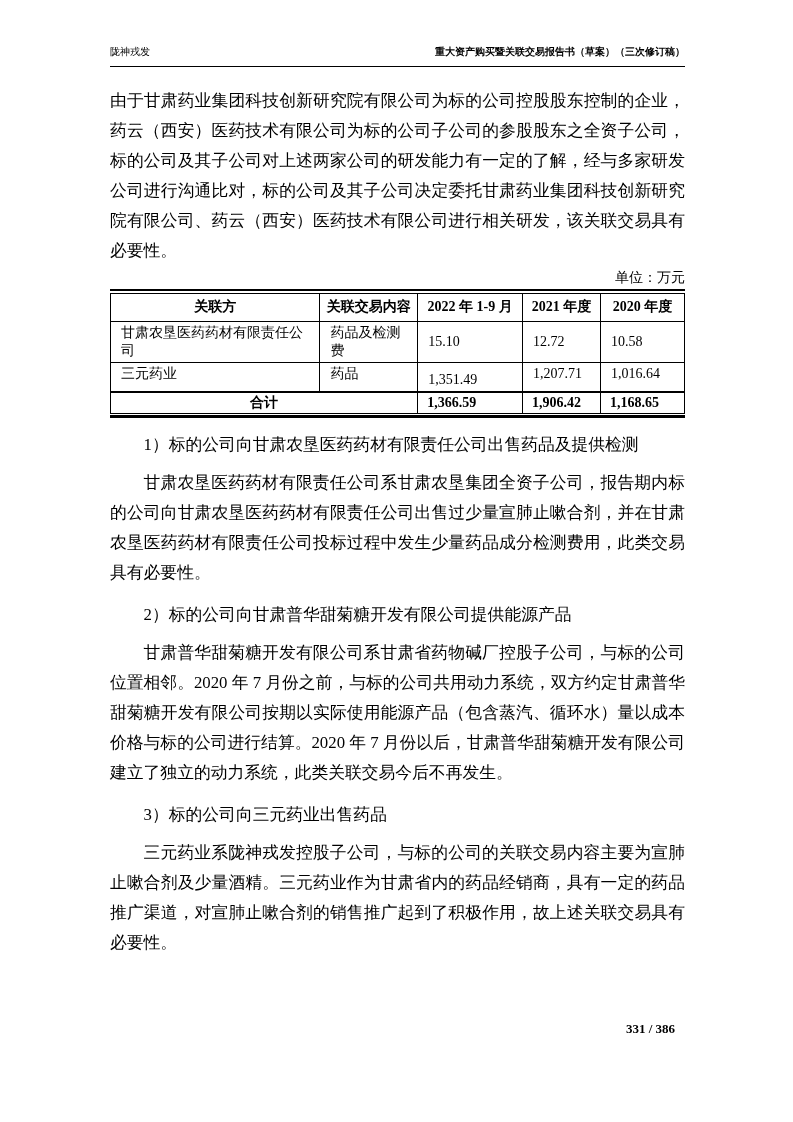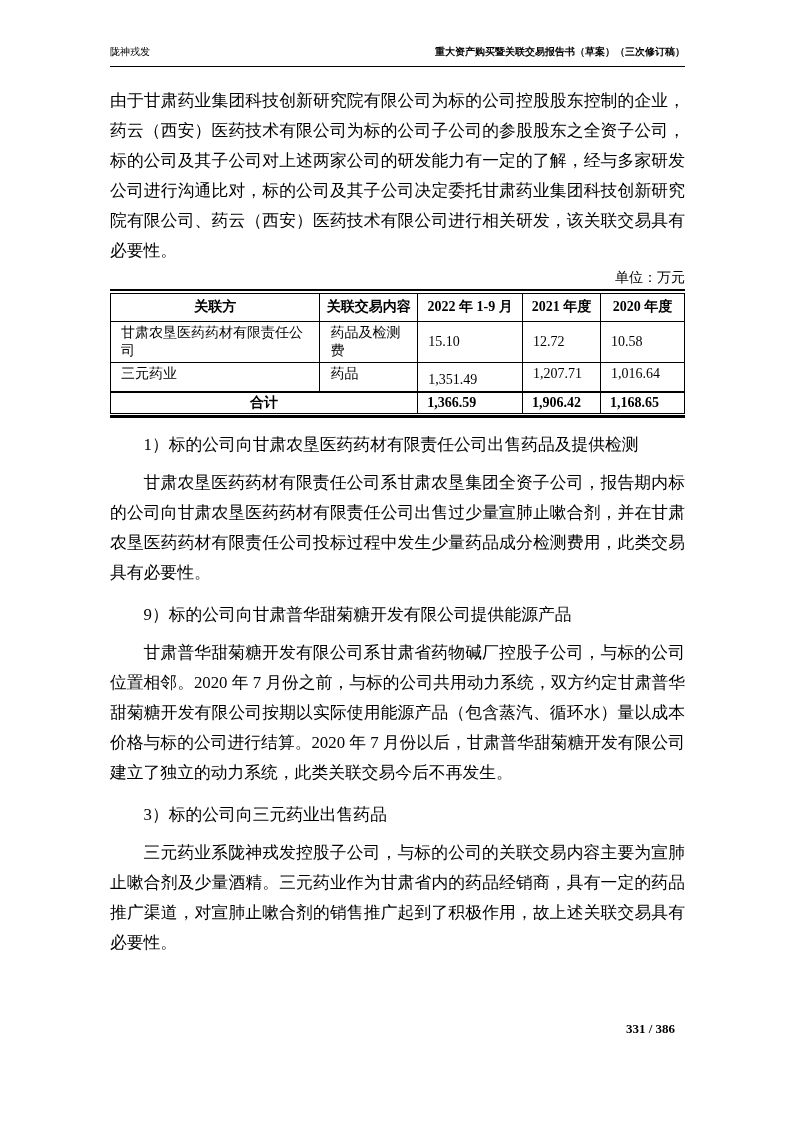--- a/index.html
+++ b/index.html
@@ -141,21 +141,21 @@
             <td class="num">1,168.65</td>
           </tr>
         </tbody>
       </table>
       <div class="double-bottom"></div>
     </div>
 
     <p class="item-heading">1）标的公司向甘肃农垦医药药材有限责任公司出售药品及提供检测</p>
     <p class="item-para">甘肃农垦医药药材有限责任公司系甘肃农垦集团全资子公司，报告期内标的公司向甘肃农垦医药药材有限责任公司出售过少量宣肺止嗽合剂，并在甘肃农垦医药药材有限责任公司投标过程中发生少量药品成分检测费用，此类交易具有必要性。</p>
 
-    <p class="item-heading">9）标的公司向甘肃普华甜菊糖开发有限公司提供能源产品</p>
+    <p class="item-heading">2）标的公司向甘肃普华甜菊糖开发有限公司提供能源产品</p>
     <p class="item-para">甘肃普华甜菊糖开发有限公司系甘肃省药物碱厂控股子公司，与标的公司位置相邻。2020 年 7 月份之前，与标的公司共用动力系统，双方约定甘肃普华甜菊糖开发有限公司按期以实际使用能源产品（包含蒸汽、循环水）量以成本价格与标的公司进行结算。2020 年 7 月份以后，甘肃普华甜菊糖开发有限公司建立了独立的动力系统，此类关联交易今后不再发生。</p>
 
     <p class="item-heading">3）标的公司向三元药业出售药品</p>
     <p class="item-para">三元药业系陇神戎发控股子公司，与标的公司的关联交易内容主要为宣肺止嗽合剂及少量酒精。三元药业作为甘肃省内的药品经销商，具有一定的药品推广渠道，对宣肺止嗽合剂的销售推广起到了积极作用，故上述关联交易具有必要性。</p>
 
   </div>
 
   <div class="page-number">331 / 386</div>
 
 </div>

